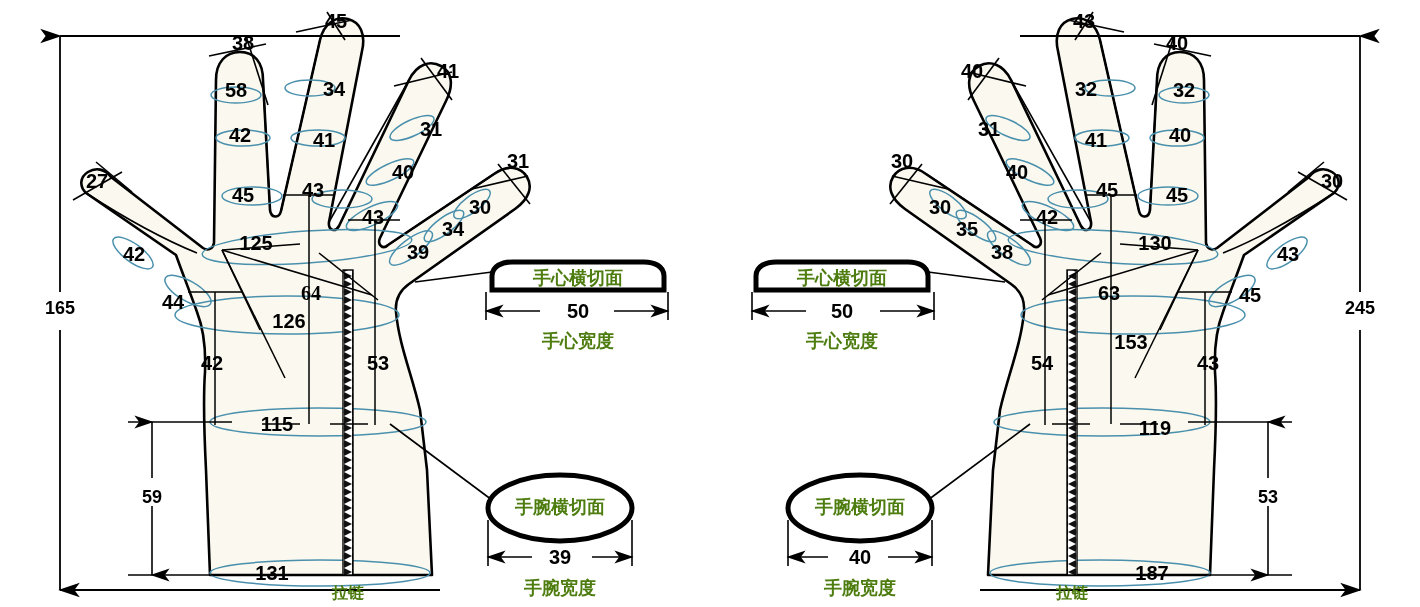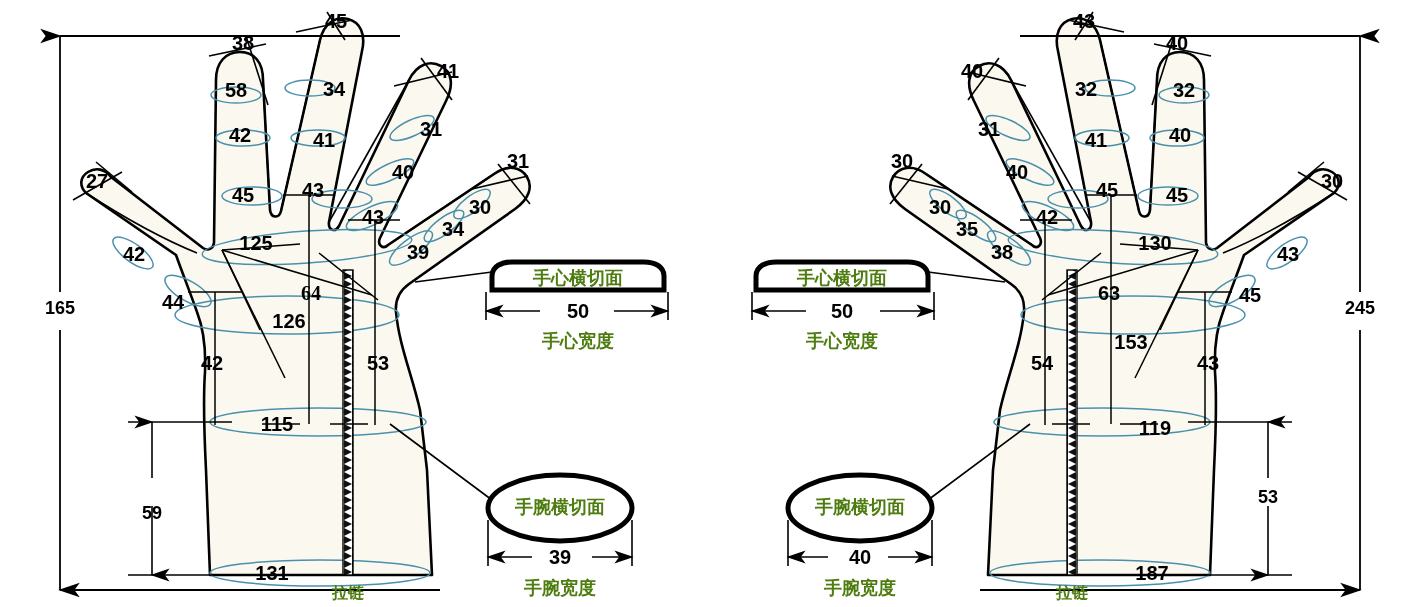--- a/index.html
+++ b/index.html
@@ -310,21 +310,21 @@
         <path d="M 488,520 L 488,566"></path>
         <path d="M 632,520 L 632,566"></path>
         <path d="M 488,557 L 532,557" marker-start="url(#arrL)"></path>
         <path d="M 592,557 L 632,557" marker-end="url(#arrR)"></path>
       </g>
     </g>
   </g>
 </svg>
 
 <div class="dim big" style="left:60px;top:308px;">165</div>
-<div class="dim big" style="left:152px;top:497px;margin-top:16px;">59</div>
+<div class="dim big" style="left:152px;top:497px;">59</div>
 
 <div class="dim" style="left:97px;top:181px;">27</div>
 <div class="dim" style="left:134px;top:254px;">42</div>
 <div class="dim" style="left:173px;top:302px;">44</div>
 
 <div class="dim" style="left:243px;top:43px;">38</div>
 <div class="dim" style="left:236px;top:90px;">58</div>
 <div class="dim" style="left:240px;top:135px;">42</div>
 <div class="dim" style="left:243px;top:195px;">45</div>
 

